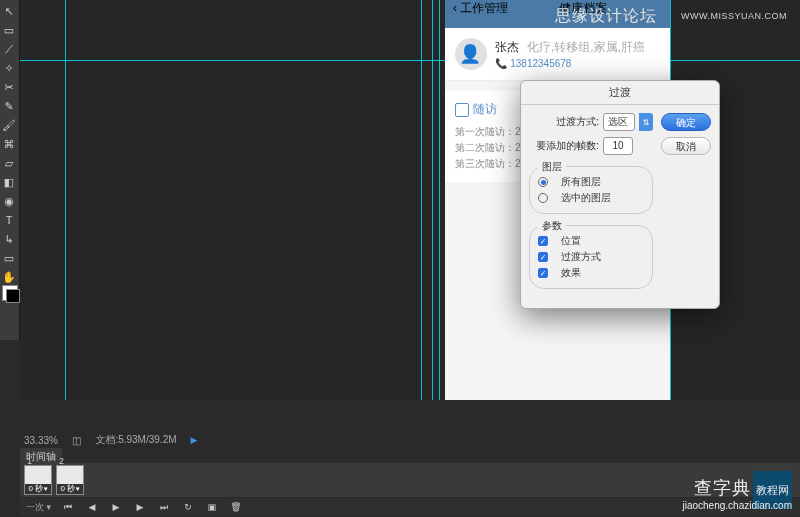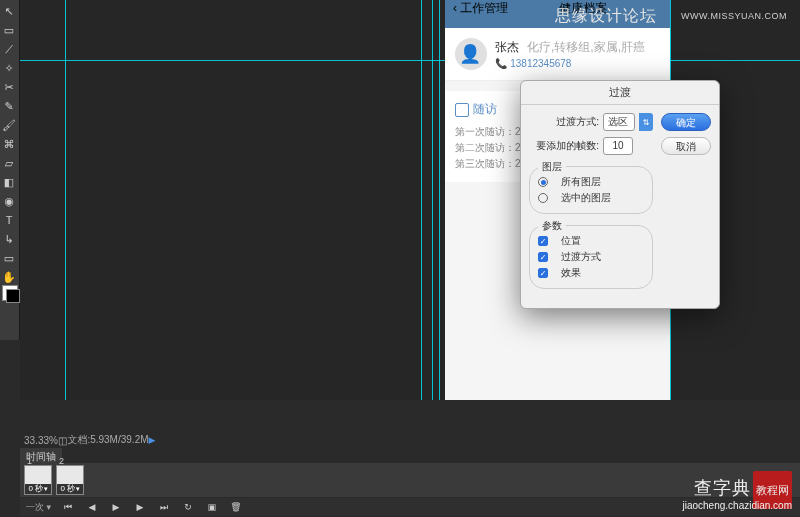--- a/index.html
+++ b/index.html
@@ -40,32 +40,32 @@
 .dlg-btn.primary{background:linear-gradient(#5aa0f0,#2a70e0);color:#fff;border-color:#2a60c0}
 .dlg-group{border:1px solid #ccc;border-radius:15px;padding:6px 8px 6px 8px;margin:11px 0;position:relative}
 .dlg-group-title{position:absolute;top:-7px;left:8px;background:#f0f0f0;padding:0 4px;font-size:10px;color:#333}
 .dlg-radio,.dlg-check{display:flex;align-items:center;gap:13px;margin:2px 0;font-size:10px}
 .radio-circle{width:10px;height:10px;border:1px solid #666;border-radius:50%;display:inline-flex;align-items:center;justify-content:center}
 .radio-circle.sel::after{content:"";width:5px;height:5px;background:#2a70e0;border-radius:50%}
 .check-box{width:10px;height:10px;border:1px solid #666;border-radius:2px;display:inline-flex;align-items:center;justify-content:center;font-size:8px;color:#fff}
 .check-box.sel{background:#2a70e0;border-color:#2a70e0}
 .btn-col{position:absolute;right:8px;top:8px;display:flex;flex-direction:column;gap:6px}
 .dialog-body{position:relative;padding-right:66px}
-.status-bar{position:absolute;left:20px;top:433px;right:0;height:14px;display:flex;align-items:center;font-size:10px;color:#aaa;padding-left:4px}
+.status-bar{position:absolute;left:20px;top:433px;right:0;height:14px;display:flex;align-items:center;gap:14px;font-size:10px;color:#aaa;padding-left:4px}
 .timeline-label{position:absolute;left:20px;top:448px;font-size:10px;color:#ccc;background:#3a3a3a;padding:2px 6px}
 .timeline{position:absolute;left:20px;top:463px;right:0;height:34px;background:#3a3a3a;display:flex;align-items:center;padding-left:4px;gap:4px}
 .frame{width:28px;height:30px;background:#e8e8e8;border:1px solid #888;position:relative}
 .frame-num{position:absolute;top:-10px;left:2px;font-size:9px;color:#ccc}
 .frame-time{position:absolute;bottom:0;left:0;right:0;background:#333;color:#fff;font-size:8px;text-align:center;height:10px;line-height:10px;display:flex;align-items:center;justify-content:center}
 .frame-time::after{content:"▾";font-size:7px;margin-left:1px}
 .transport{position:absolute;left:20px;top:498px;right:0;height:18px;background:#2f2f2f;display:flex;align-items:center;gap:10px;padding-left:6px;font-size:9px;color:#aaa}
 .t-btn{width:14px;height:12px;display:flex;align-items:center;justify-content:center;color:#ccc;font-size:9px}
 .footer-wm{position:absolute;right:8px;bottom:6px;color:#eee;font-size:10px;text-align:right}
 .footer-wm .big{font-family:Liberation Sans, sans-serif;font-size:18px;letter-spacing:1px}
-.footer-wm .tag{background:#b91c1c;padding:13px 3px;border-radius:2px;font-size:11px;margin-left:2px}
+.footer-wm .tag{background:#0c4a6e;padding:13px 3px;border-radius:2px;font-size:11px;margin-left:2px}
 .blue-arrow{color:#4a90e2;font-size:9px}
 </style>
 </head>
 <body>
 
 <div class="toolbar">
   <div class="tool">↖</div>
   <div class="tool">▭</div>
   <div class="tool">⟋</div>
   <div class="tool">✧</div>

